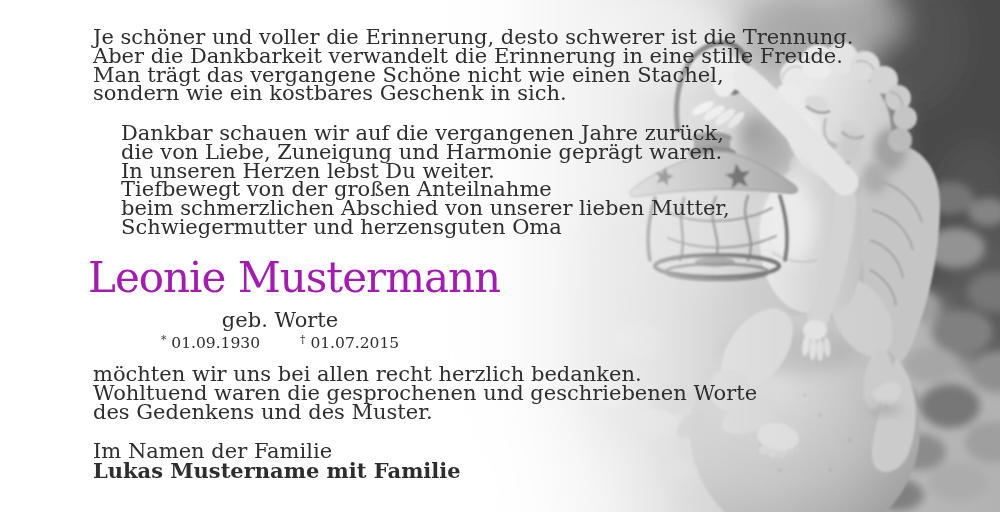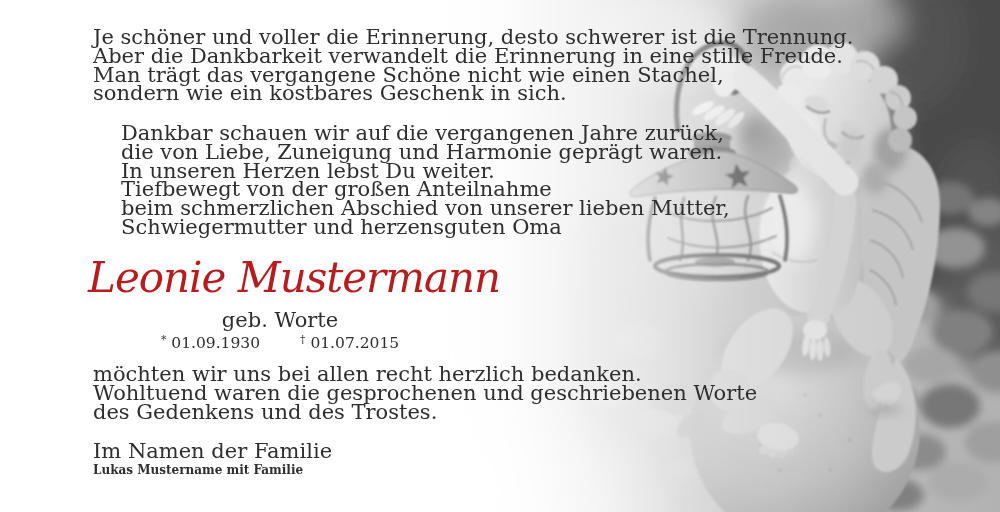--- a/index.html
+++ b/index.html
@@ -7,30 +7,30 @@
          font-family:"DejaVu Serif", serif;}
   .photo-svg{position:absolute;inset:0;z-index:1;}
   .fade{position:absolute;inset:0;z-index:2;pointer-events:none;background:
     radial-gradient(ellipse 58% 62% at 27% 106%, rgba(255,255,255,.95) 28%, rgba(255,255,255,0) 72%),
     linear-gradient(90deg,#fff 0%,#fff 41%,rgba(255,255,255,.93) 50%,rgba(255,255,255,.72) 58%,
       rgba(255,255,255,.45) 66%,rgba(255,255,255,.2) 74%,rgba(255,255,255,.07) 81%,rgba(255,255,255,0) 88%);}
   .txt{position:absolute;z-index:3;color:#2e2e2e;}
   .line{font-size:21px;line-height:18.8px;white-space:nowrap;}
   .verse{left:93px;top:28px;}
   .ack{left:93px;top:124px;margin-left:28px;}
-  .name{left:88px;top:254px;font-style:italic;font-size:42px;line-height:1.15;
-        letter-spacing:-1px;color:#b91c1c;white-space:nowrap;}
+  .name{left:88px;top:254px;font-size:42px;line-height:1.15;
+        letter-spacing:-1px;color:#a21caf;white-space:nowrap;}
   .sub{left:93px;top:311px;width:374px;text-align:center;}
   .sub .line{white-space:nowrap;}
   .dates{font-size:15.5px;line-height:19px;white-space:nowrap;}
   .sym{font-size:11px;vertical-align:5px;}
   .gap-sp{display:inline-block;width:30px;}
   .thanks{left:93px;top:365px;}
   .closing{left:93px;top:442px;}
-  .sig{font-weight:bold;font-size:12px;line-height:19px;white-space:nowrap;}
+  .sig{font-weight:bold;font-size:21px;line-height:19px;white-space:nowrap;}
 </style>
 </head>
 <body>
 
 <div class="stage">
 
   <svg class="photo-svg" viewBox="0 0 1000 512" width="1000" height="512" aria-hidden="true">
     <defs>
       <filter id="b14" x="-40%" y="-40%" width="180%" height="180%">
           <feGaussianBlur stdDeviation="14"></feGaussianBlur>
@@ -284,21 +284,21 @@
       <span>01.09.1930</span>
       <span class="gap-sp"></span>
       <span class="sym">†</span>
       <span>01.07.2015</span>
     </div>
   </div>
 
   <div class="txt thanks">
     <div class="line">möchten wir uns bei allen recht herzlich bedanken.</div>
     <div class="line">Wohltuend waren die gesprochenen und geschriebenen Worte</div>
-    <div class="line">des Gedenkens und des Trostes.</div>
+    <div class="line">des Gedenkens und des Muster.</div>
   </div>
 
   <div class="txt closing">
     <div class="line">Im Namen der Familie</div>
     <div class="sig">Lukas Mustername mit Familie</div>
   </div>
 
 </div>
 
 </body></html>

